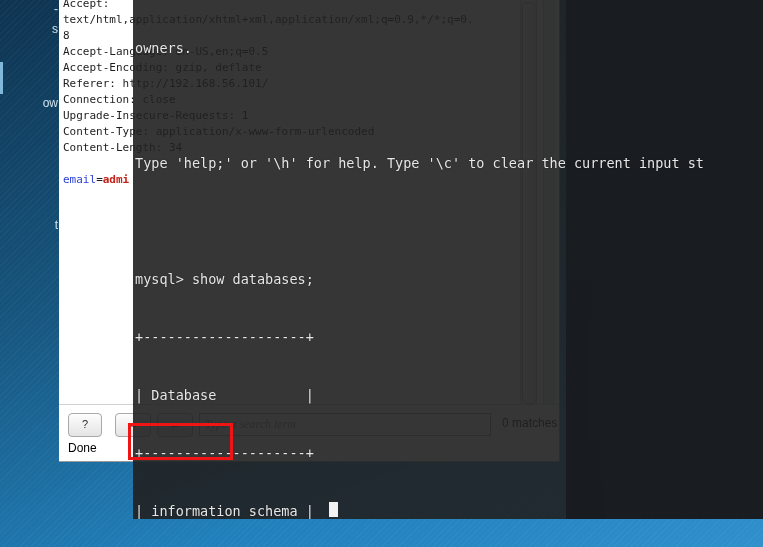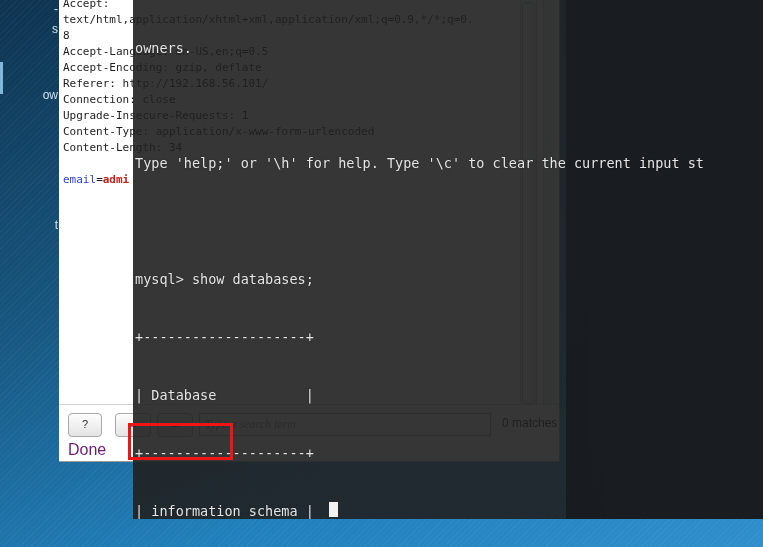--- a/index.html
+++ b/index.html
@@ -36,21 +36,21 @@
     color: #cfe3ef;
     font-family: "Liberation Sans", sans-serif;
     font-size: 12px;
     line-height: 14px;
     overflow: hidden;
     white-space: nowrap;
   }
   #desktop-left-text .frag { position: absolute; right: 2px; }
   .dl1 { top: 2px; }
   .dl2 { top: 22px; }
-  .dl3 { top: 88px; }
+  .dl3 { top: 96px; }
   .dl5 { top: 218px; }
   .dl-bar {
     position: absolute;
     left: 0; top: 62px;
     width: 3px; height: 32px;
     background: #7fb8db;
   }
 
   
   #bg-window {
@@ -151,23 +151,23 @@
     line-height: 21px;
     text-align: center;
   }
   #bg-btn-help { left: 9px; }
   #bg-btn-next { left: 56px; width: 34px; }
   #bg-btn-prev { left: 98px; width: 34px; }
   #bg-done {
     position: absolute;
     left: 9px;
     top: 36px;
-    color: #701a75;
-    font-family: "Liberation Sans", sans-serif;
-    font-size: 16px;
+    color: #000000;
+    font-family: "Liberation Sans", sans-serif;
+    font-size: 12px;
   }
   #bg-search {
     position: absolute;
     left: 140px;
     top: 8px;
     width: 290px;
     height: 21px;
     background: #ffffff;
     border: 1px solid #9fa4a8;
   }

